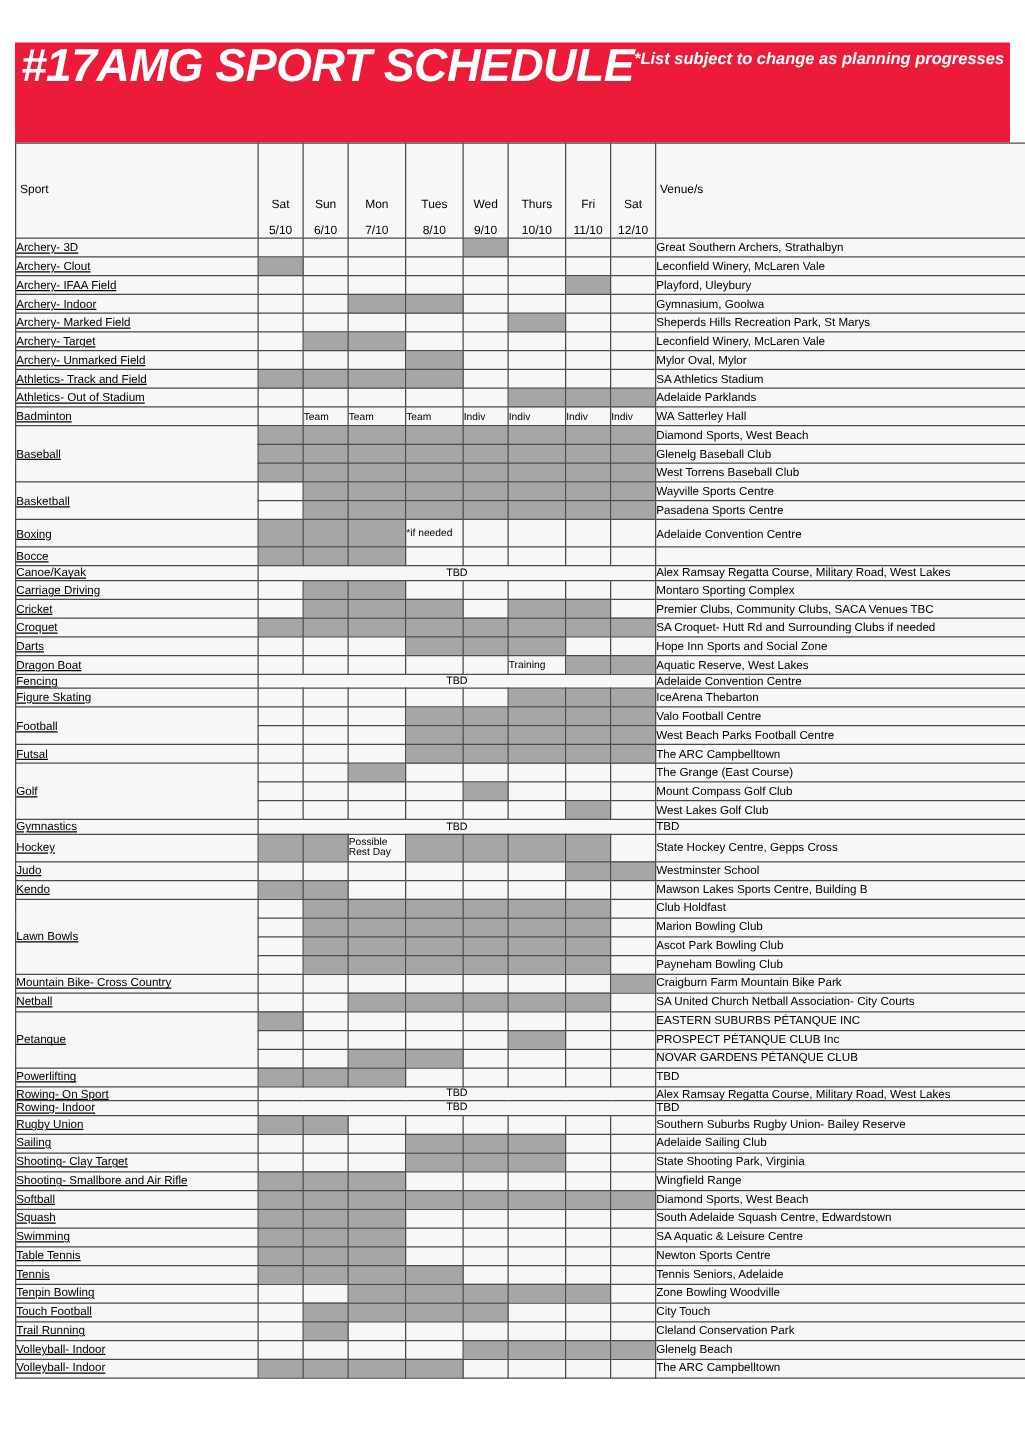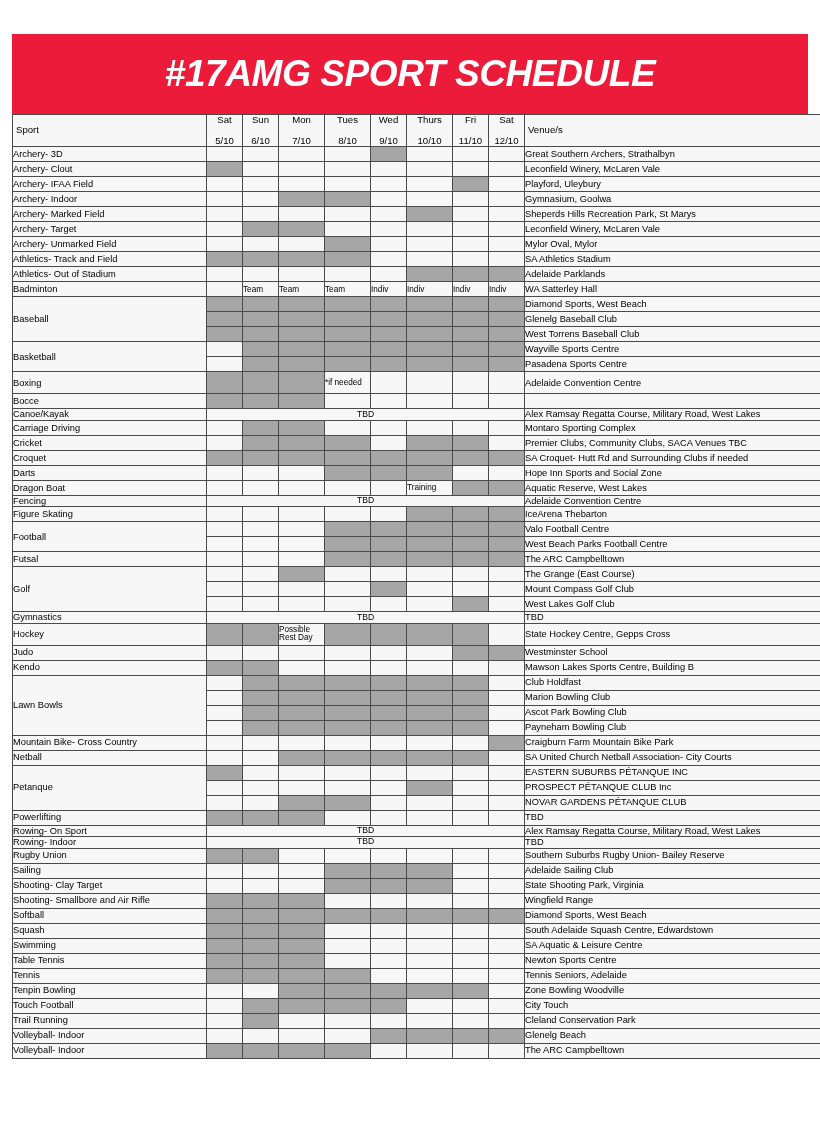--- a/index.html
+++ b/index.html
@@ -14,21 +14,21 @@
     overflow: hidden;
   }
   #root { width: 820px; height: 1148px; position: relative; padding: 0 12px; }
 
   
   .banner {
     background: #ED1B3A;
     height: 80px;
     margin-top: 34px;
     display: flex; 
-    align-items: center; justify-content: center;
+    align-items: flex-start; justify-content: center;
     overflow: hidden;
   }
   .banner-title {
     color: #ffffff;
     font-size: 37px;
     font-weight: bold;
     font-style: italic;
     letter-spacing: -0.4px;
     line-height: 1.02;
     white-space: nowrap;
@@ -68,27 +68,28 @@
     font-weight: normal;
     text-align: center;
     vertical-align: bottom;
     padding-bottom: 2px;
     border-top: 2px solid #ED1B3A;
   }
   thead th.hd-sport, thead th.hd-venue {
     text-align: left;
     padding-left: 3px;
   }
-  thead th .d-name { display: block; }
+  thead th .d-name { display: block; margin-top: 44px; }
   thead th .d-date { display: block; margin-top: 10px; }
 
   td.sport {
     text-align: left;
     padding-left: 3px;
     font-size: 9.3px;
+    text-decoration: underline;
   }
   td.venue {
     text-align: left;
     padding-left: 3px;
     font-size: 9.3px;
     white-space: nowrap;
     overflow: hidden;
   }
   td.day { height: 15px; }
   td.day.on { background: #A6A6A6; }
@@ -114,20 +115,21 @@
     padding-left: 2px;
   }
 </style>
 </head>
 <body>
 
 <div id="root">
 
   <div class="banner">
     <div class="banner-title">#17AMG SPORT SCHEDULE</div>
+    <div class="banner-sub">*List subject to change as planning progresses</div>
   </div>
 
   <table class="sched">
     <colgroup>
       <col class="c-sport">
       <col class="c-day">
         <col class="c-day">
         <col class="c-day-w">
         <col class="c-day-w">
       <col class="c-day">

